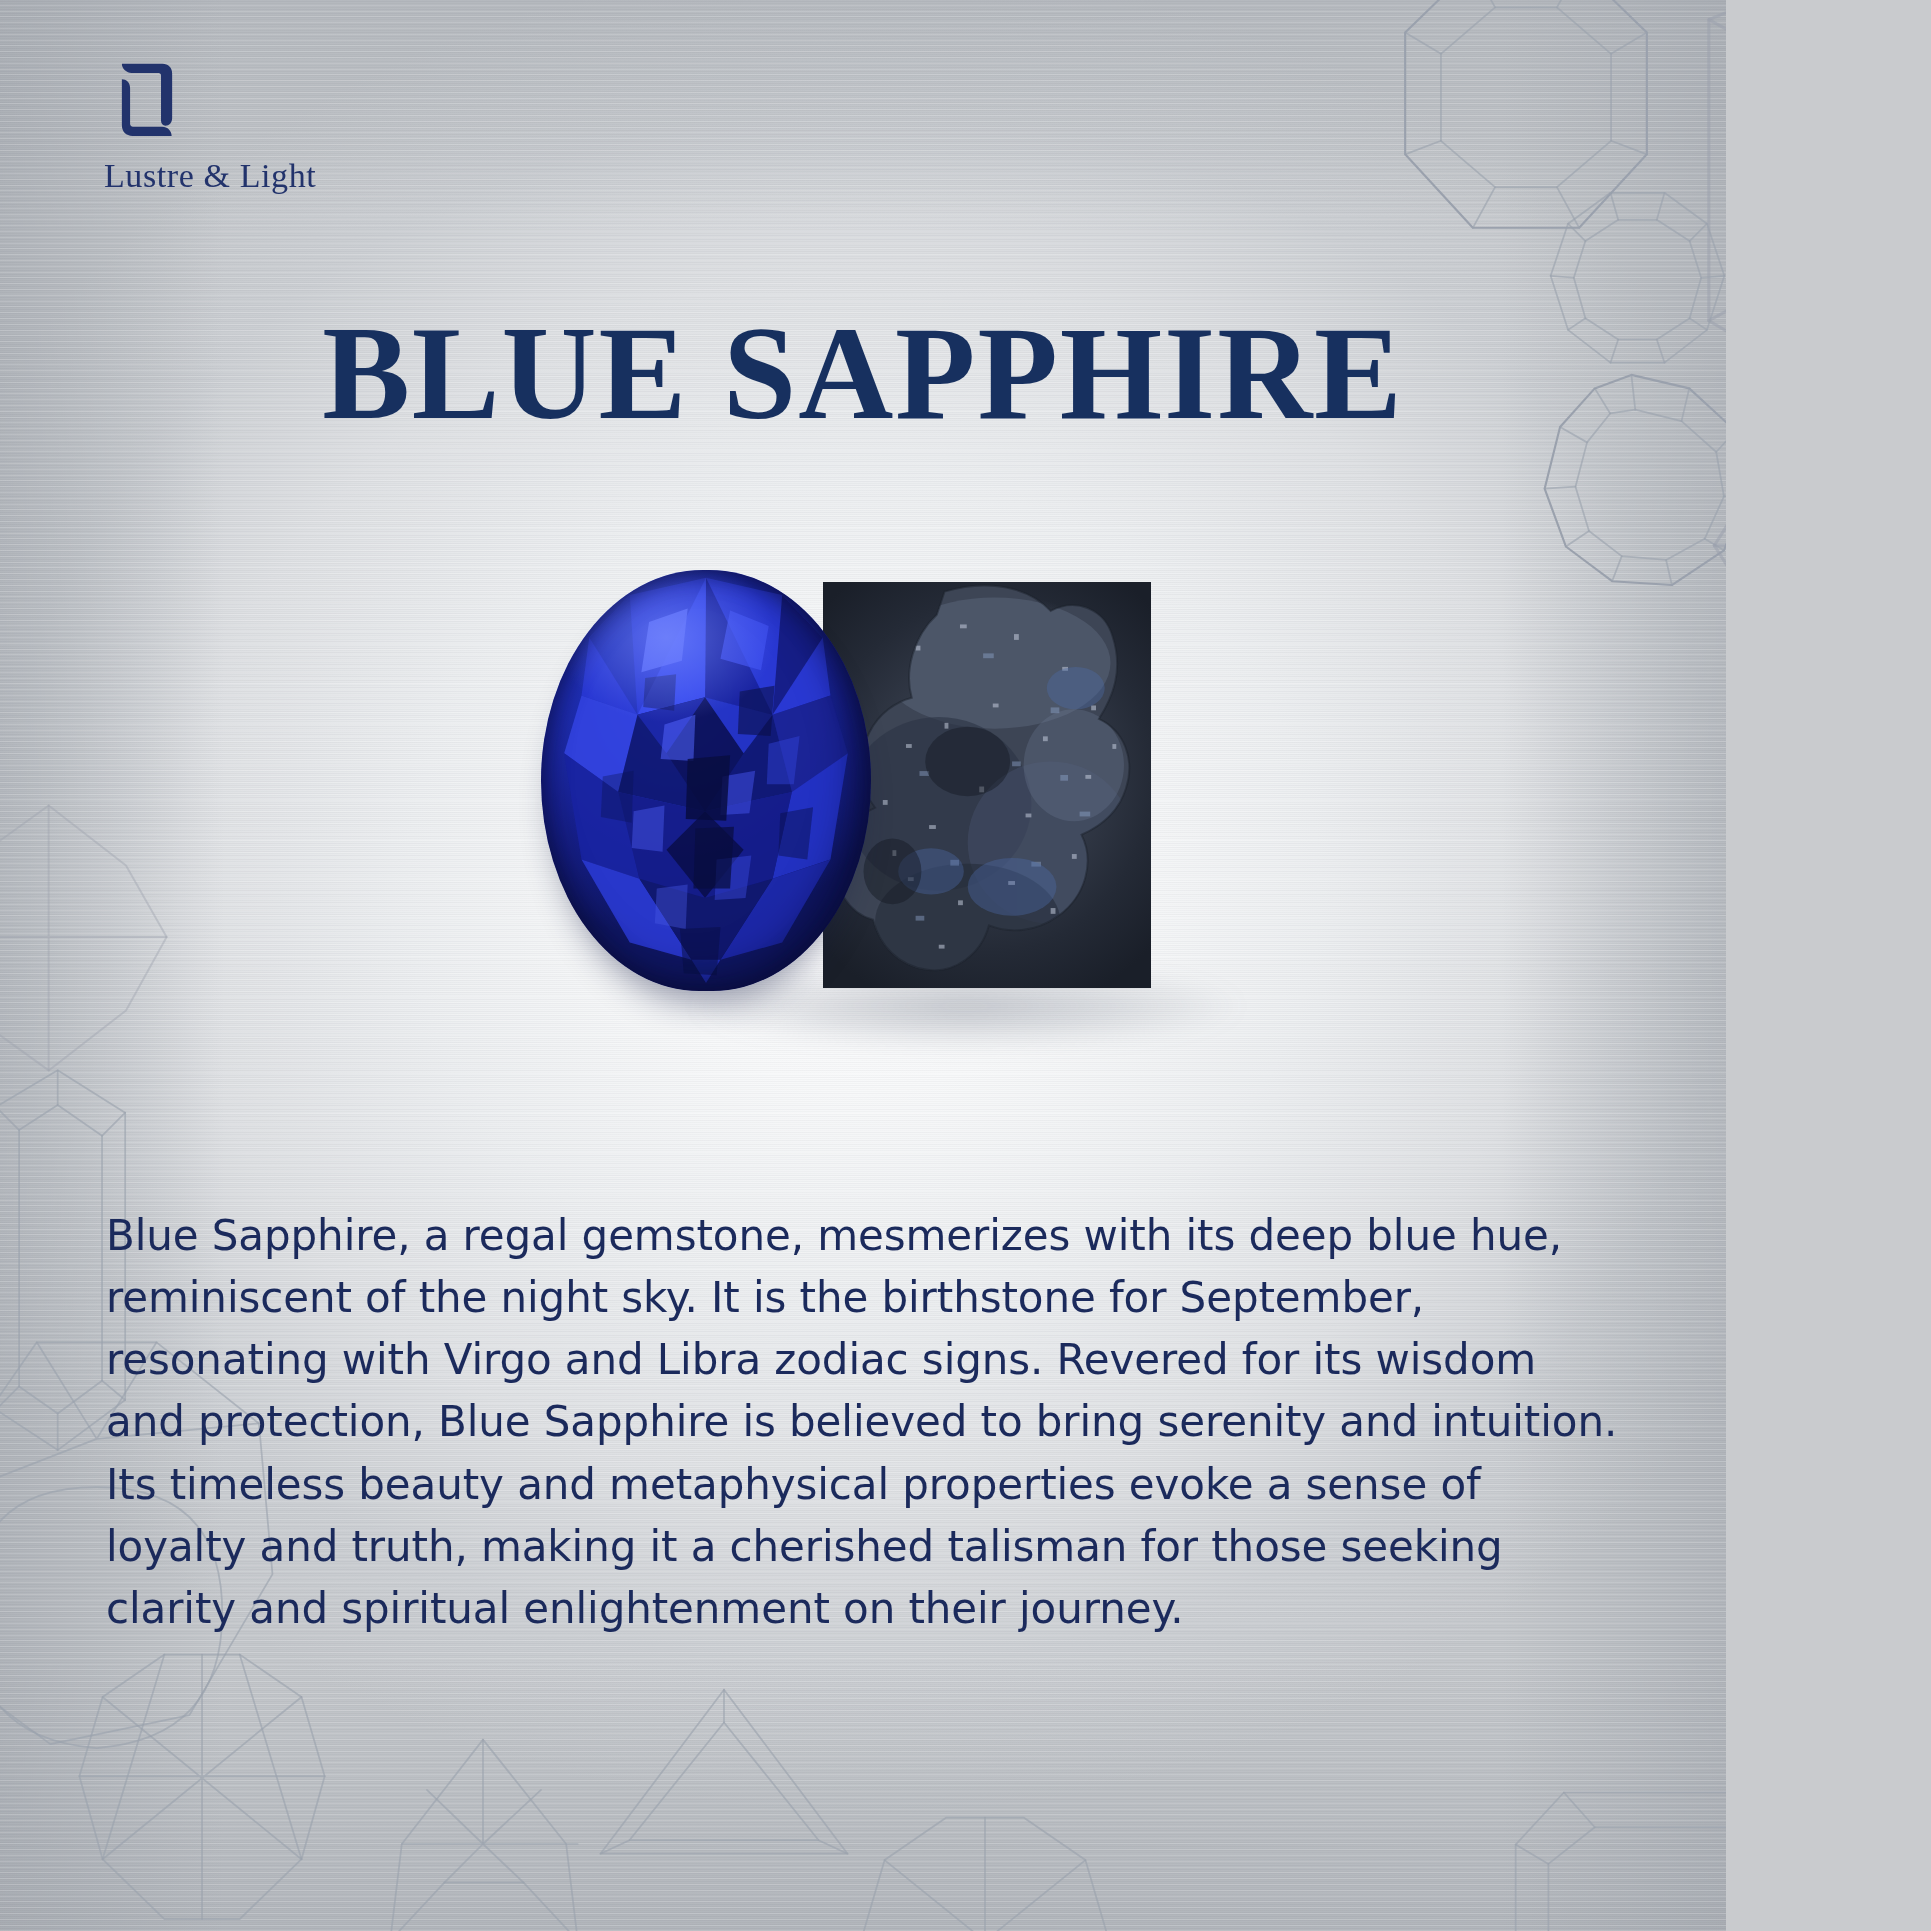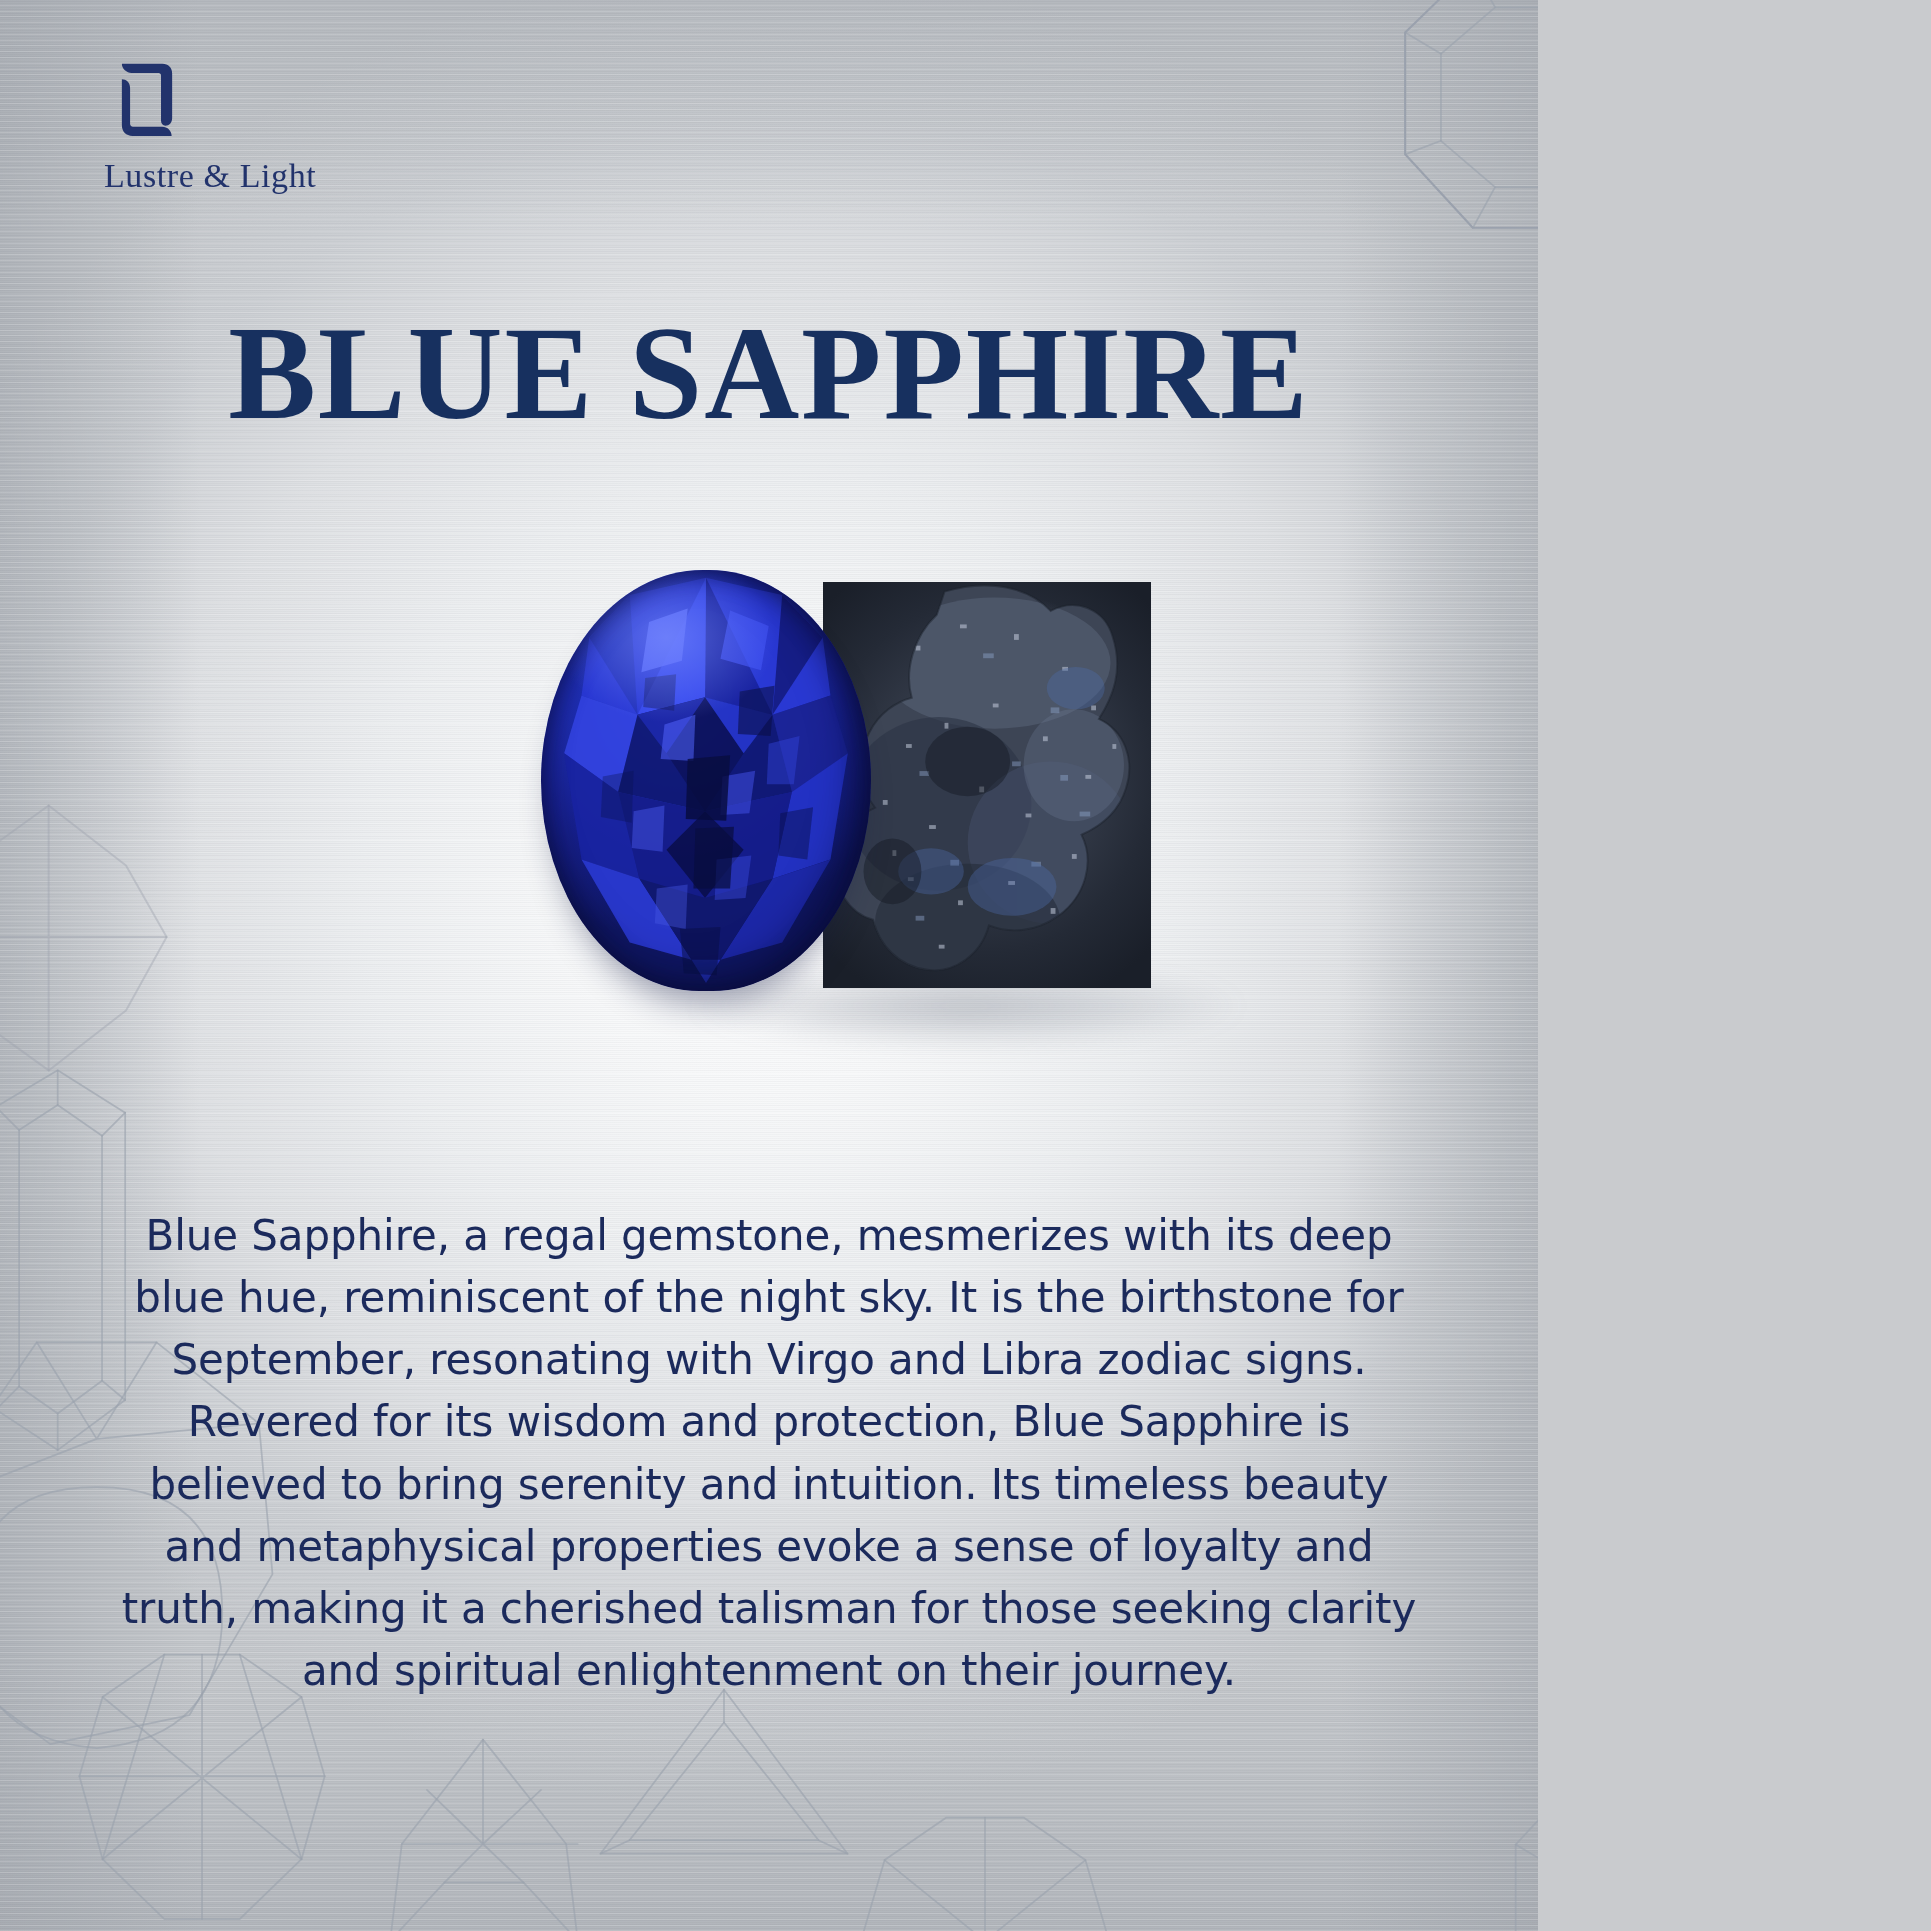--- a/index.html
+++ b/index.html
@@ -5,21 +5,21 @@
   html,body{margin:0;padding:0;}
   body{
     width:1931px;height:1931px;overflow:hidden;
     font-family:"Liberation Sans", sans-serif;
     background:#c9cbce;
   }
 
   
   .poster{
     position:relative;
-    width:1538px;height:1931px;
+    width:1726px;height:1931px;
     overflow:hidden;
     background:#ccced1;
     isolation:isolate;
   }
 
   
   .bg-base{
     position:absolute;inset:0;
     background:
       radial-gradient(ellipse 60% 48% at 50% 46%, #fdfdfe 0%, #f7f8f9 22%, #eceef0 44%, #dee0e3 66%, #cccfd3 84%, #c4c7cb 100%);
@@ -138,21 +138,20 @@
     background:
       radial-gradient(ellipse 40% 30% at 62% 22%, rgba(140,152,176,.55) 0%, rgba(90,102,126,0) 60%),
       radial-gradient(ellipse 36% 26% at 36% 62%, rgba(70,92,150,.45) 0%, rgba(50,64,100,0) 64%),
       radial-gradient(ellipse 70% 60% at 50% 48%, #48505e 0%, #343b49 40%, #242a36 72%, #1a1f29 100%);
   }
   .rough .grain{position:absolute;inset:0;}
 
   
   .copy{
     position:absolute;left:106px;right:106px;top:1205px;
-    text-align:center;
     color:#1b2a5c;
     font-family:"DejaVu Sans", "Liberation Sans", sans-serif;
     font-size:42px;
     line-height:1.48;
     font-weight:400;
     letter-spacing:-0.1px;
   }
 </style>
 </head>
 <body>

